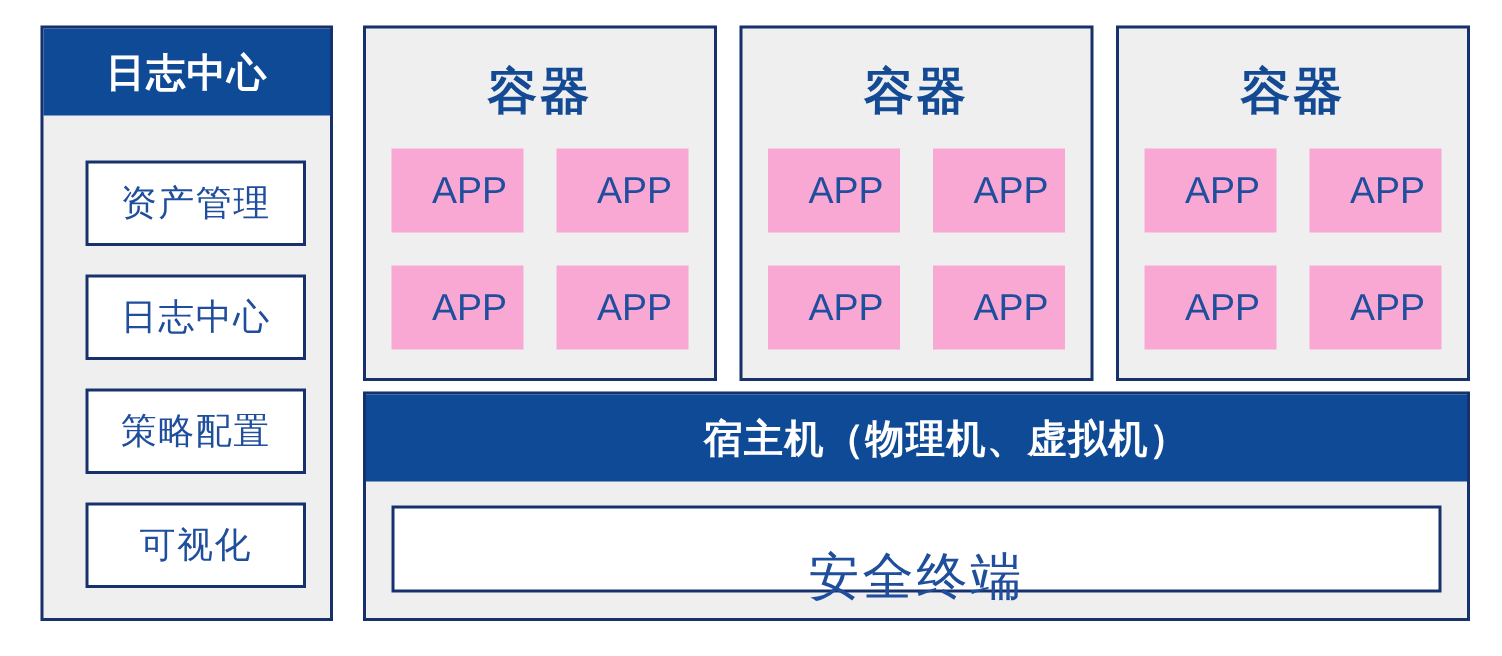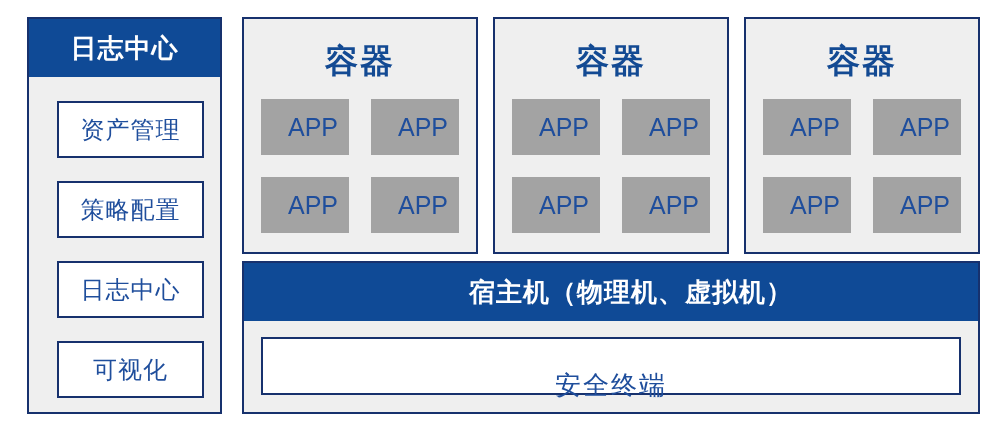--- a/index.html
+++ b/index.html
@@ -54,21 +54,21 @@
   .control-items {
     position: absolute;
     left: 0;
     top: 58px;
     width: 100%;
     height: 339px;
     box-sizing: border-box;
     padding: 24px 16px 18px 28px;
     display: flex;
     flex-direction: column;
-    justify-content: space-between;
+    justify-content: center;
     gap: 19px;
   }
   .control-item {
     height: 57px;
     background: #ffffff;
     border: 2px solid #17316d;
     box-sizing: border-box;
     display: flex;
     align-items: center;
     justify-content: center;
@@ -110,21 +110,21 @@
   }
   .app-grid {
     margin-top: 22px;
     display: grid;
     grid-template-columns: repeat(2, 88px);
     grid-template-rows: repeat(2, 56px);
     column-gap: 22px;
     row-gap: 22px;
   }
   .app-cell {
-    background: #a3a3a3;
+    background: #f9a8d4;
     display: flex;
     align-items: center;
     justify-content: center;
     padding-left: 16px;
   }
   .app-label {
     color: #1f4e9c;
     font-size: 25px;
     line-height: 1;
   }
@@ -174,44 +174,44 @@
     height: 100%;
     background: #ffffff;
     border: 2px solid #17316d;
     box-sizing: border-box;
     display: flex;
     align-items: center;
     justify-content: center;
   }
   .host-inner-label {
     color: #1f4e9c;
-    font-size: 26px;
+    font-size: 34px;
     letter-spacing: 2px;
     line-height: 1;
     margin-top: 37px;
   }
 </style>
 </head>
 <body>
 
 <div id="diagram">
 
   <div class="control-panel">
     <div class="control-header">
       <span class="control-header-label">日志中心</span>
     </div>
     <div class="control-items">
       <div class="control-item">
         <span class="control-item-label">资产管理</span>
       </div>
       <div class="control-item">
+        <span class="control-item-label">日志中心</span>
+      </div>
+      <div class="control-item">
         <span class="control-item-label">策略配置</span>
-      </div>
-      <div class="control-item">
-        <span class="control-item-label">日志中心</span>
       </div>
       <div class="control-item">
         <span class="control-item-label">可视化</span>
       </div>
     </div>
   </div>
 
   <div class="containers-row">
 
     <div class="container-box">

